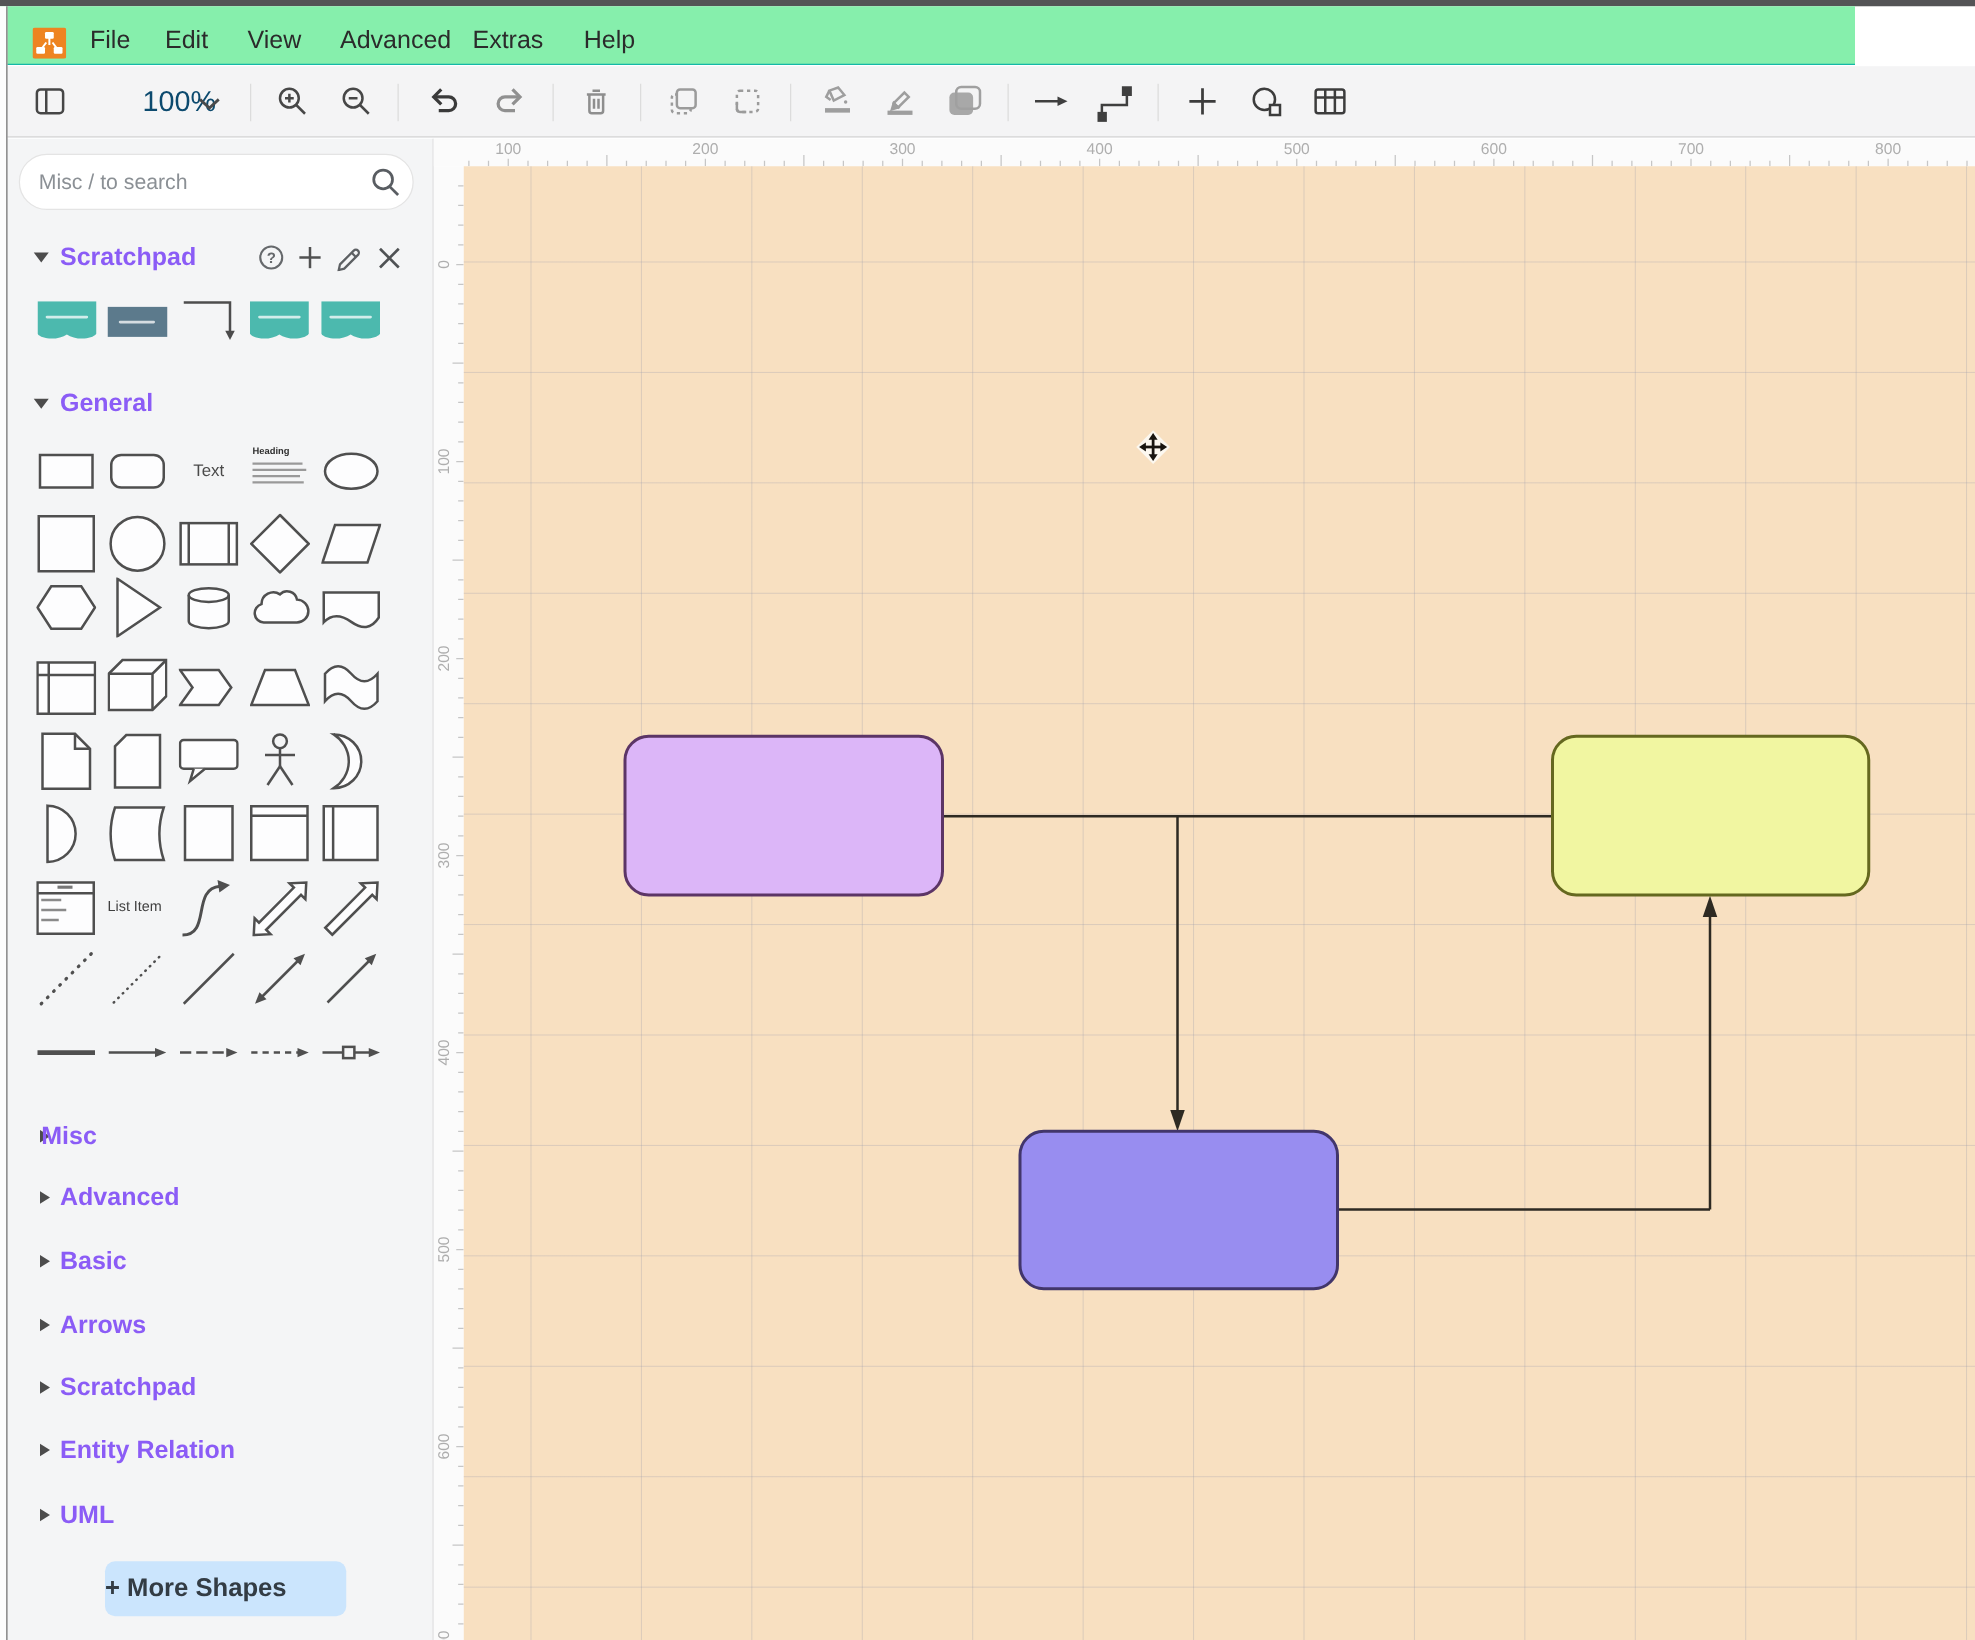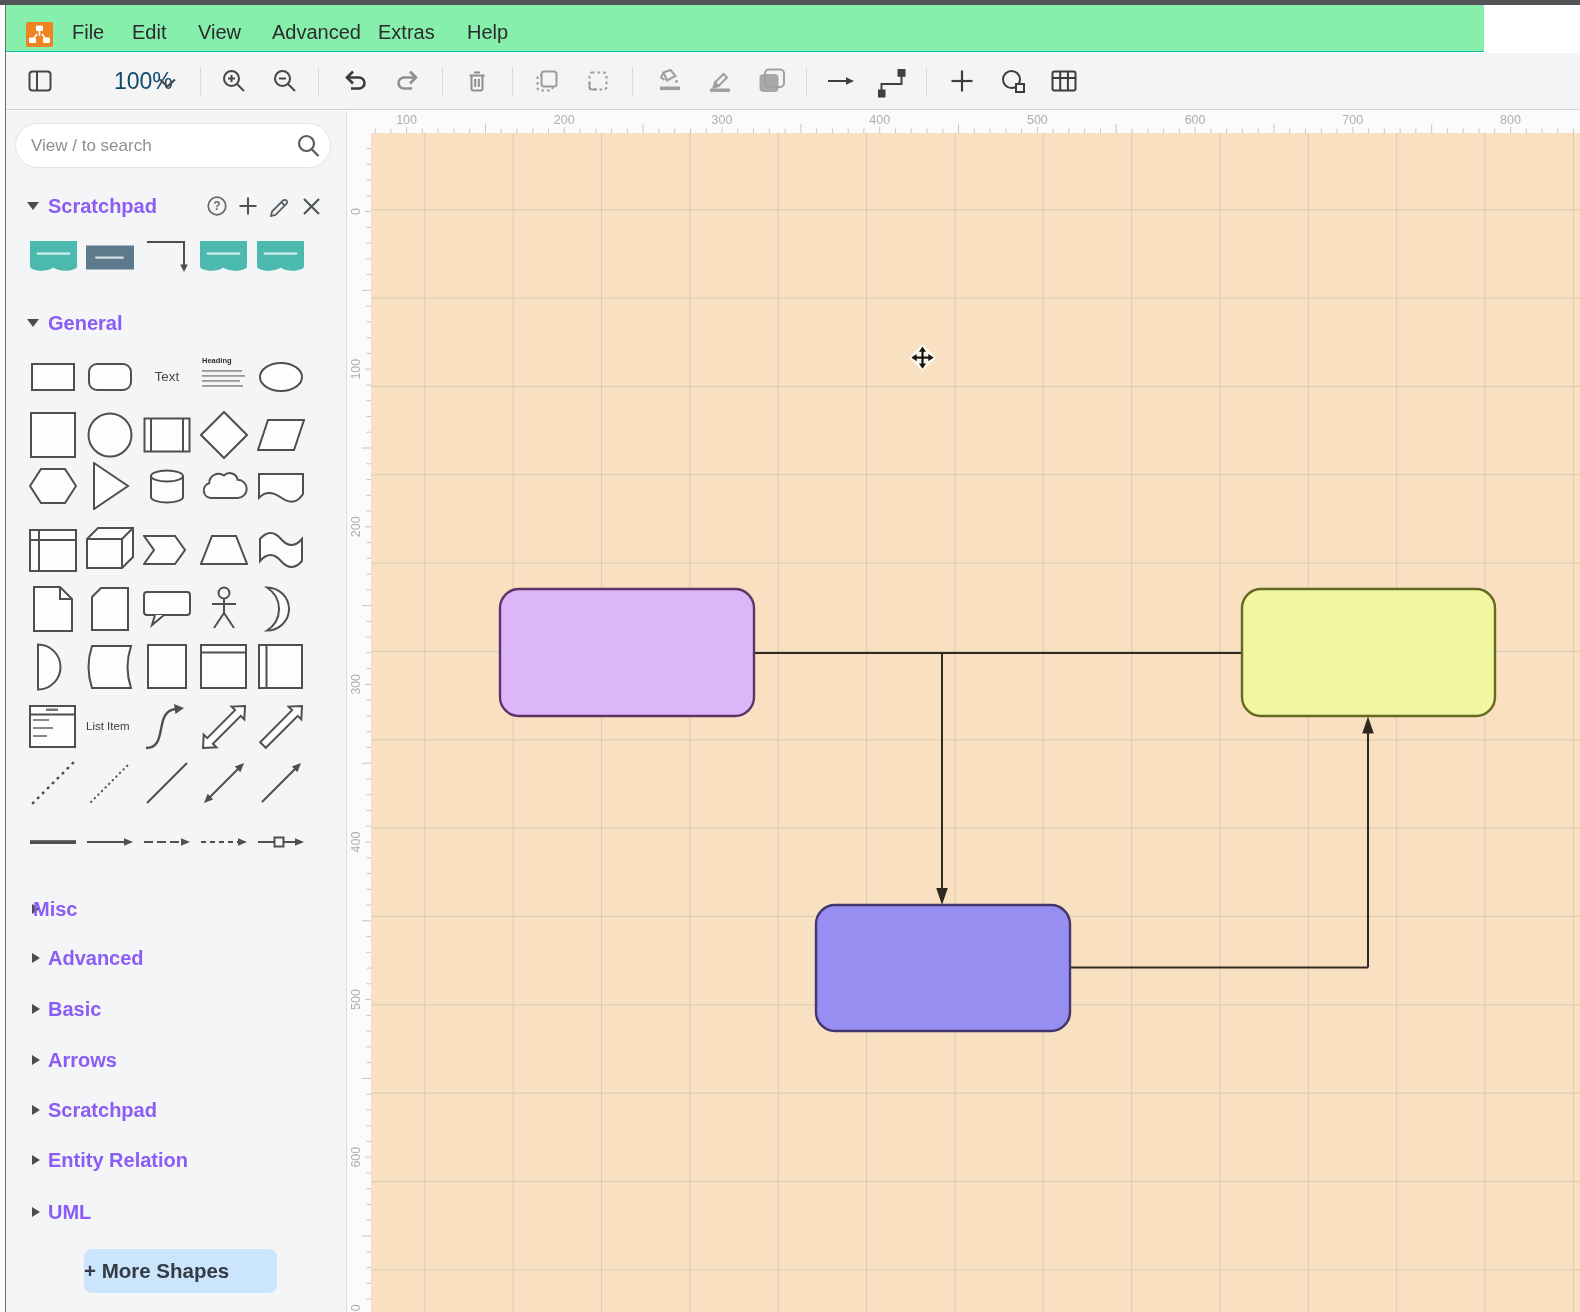--- a/index.html
+++ b/index.html
@@ -143,21 +143,21 @@
   <svg class="ticon" style="left:1050px;top:14px" width="28" height="28" viewBox="0 0 28 28" fill="none" stroke="#3c3c3c" stroke-width="2">
     <rect x="2.5" y="4.5" width="23" height="19" rx="2"></rect>
     <line x1="10.2" y1="4.5" x2="10.2" y2="23.5"></line>
       <line x1="17.9" y1="4.5" x2="17.9" y2="23.5"></line>
     <line x1="2.5" y1="11" x2="25.5" y2="11"></line>
   </svg>
 </div>
 <div class="abs" id="winedge"></div>
 <div class="abs" id="sidebar">
   <div id="searchbox">
-      <span>View / to search</span>
+      <span>Misc / to search</span>
     <svg style="position:absolute;right:9px;top:10px" width="24" height="25" viewBox="0 0 24 25" fill="none" stroke="#595d62" stroke-width="2.2">
       <circle cx="9.5" cy="9.5" r="7.5"></circle>
         <line x1="15" y1="15.5" x2="21.5" y2="22"></line>
     </svg>
   </div>
   <div class="tri-d" style="left:27px;top:91px"></div>
   <span class="shead" style="left:48px;top:84px">Scratchpad</span>
   <svg class="sicon" style="left:207px;top:85px" width="20" height="20" viewBox="0 0 20 20" fill="none" stroke="#66696c" stroke-width="1.7">
     <circle cx="10" cy="10" r="8.8"></circle>
     <text x="10" y="14.3" text-anchor="middle" font-size="12" font-family="Liberation Sans" fill="#66696c" stroke="none" font-weight="bold">?</text>

